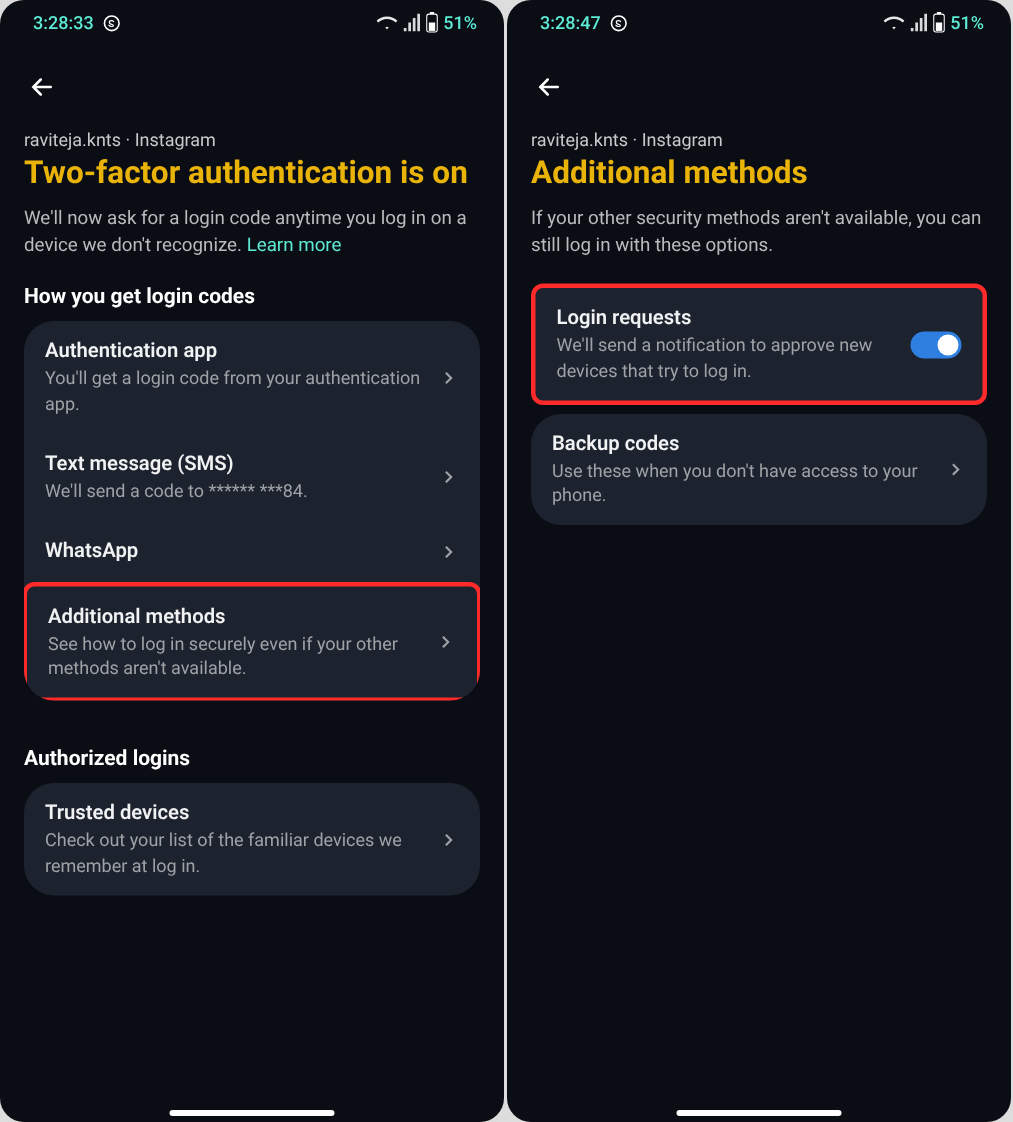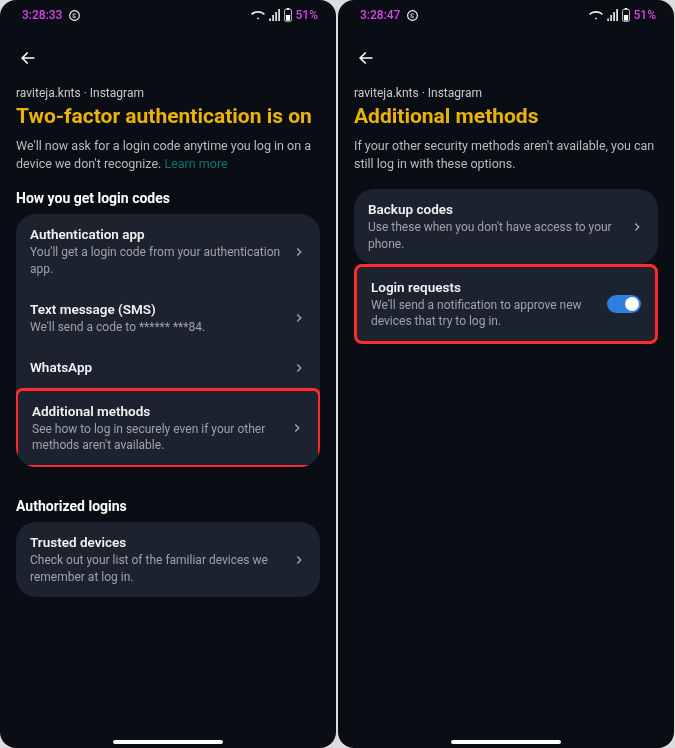--- a/index.html
+++ b/index.html
@@ -19,21 +19,21 @@
       position: relative;
       border-radius: 16px;
       overflow: hidden;
       flex-shrink: 0;
     }
     .statusbar {
       display: flex;
       align-items: center;
       justify-content: space-between;
       padding: 8px 18px 6px 22px;
-      color: #d946ef;
+      color: #5eead4;
       font-size: 12px;
       font-weight: 500;
     }
     .sb-left { display: flex; align-items: center; gap: 6px; }
     .sb-right { display: flex; align-items: center; gap: 3px; }
     .sb-icon { display: inline-flex; }
     .content {
       padding: 14px 16px 0 16px;
       color: #e6e8eb;
     }
@@ -57,21 +57,21 @@
       color: #eab308;
       margin-bottom: 8px;
       line-height: 1.2;
     }
     .subtitle {
       font-size: 12.5px;
       color: #b8bbbe;
       line-height: 1.45;
       margin-bottom: 16px;
     }
-    .learn-link { color: #0f766e; }
+    .learn-link { color: #5eead4; }
     .section-title {
       font-size: 14px;
       font-weight: 700;
       color: #fff;
       margin-bottom: 8px;
       margin-top: 17px;
     }
     .card {
       background: #1c222e;
       border-radius: 20px;
@@ -296,41 +296,41 @@
       <span class="back-btn">
         <svg width="20" height="20" viewBox="0 0 24 24" fill="none" stroke="#fff" stroke-width="2" stroke-linecap="round">
             <path d="M19 12H5M11 18l-6-6 6-6"></path>
           </svg>
       </span>
     </div>
     <div class="breadcrumb">raviteja.knts · Instagram</div>
     <div class="page-title">Additional methods</div>
     <div class="subtitle">If your other security methods aren't available, you can still log in with these options.</div>
 
+    <div class="card highlighted-item">
+      <div class="item">
+        <div class="item-main">
+          <div class="item-title">Login requests</div>
+          <div class="item-desc">We'll send a notification to approve new devices that try to log in.</div>
+        </div>
+        <div class="toggle">
+          <div class="toggle-knob"></div>
+        </div>
+      </div>
+    </div>
+
     <div class="card nonhighlight-card">
       <div class="item">
         <div class="item-main">
           <div class="item-title">Backup codes</div>
           <div class="item-desc">Use these when you don't have access to your phone.</div>
         </div>
         <span class="chevron">
           <svg width="14" height="14" viewBox="0 0 24 24" fill="none" stroke="currentColor" stroke-width="2.5">
               <path d="M9 6l6 6-6 6"></path>
             </svg>
         </span>
       </div>
     </div>
-
-    <div class="card highlighted-item">
-      <div class="item">
-        <div class="item-main">
-          <div class="item-title">Login requests</div>
-          <div class="item-desc">We'll send a notification to approve new devices that try to log in.</div>
-        </div>
-        <div class="toggle">
-          <div class="toggle-knob"></div>
-        </div>
-      </div>
-    </div>
   </div>
 
   <div class="nav-pill"></div>
 </div>
 
 </body></html>

